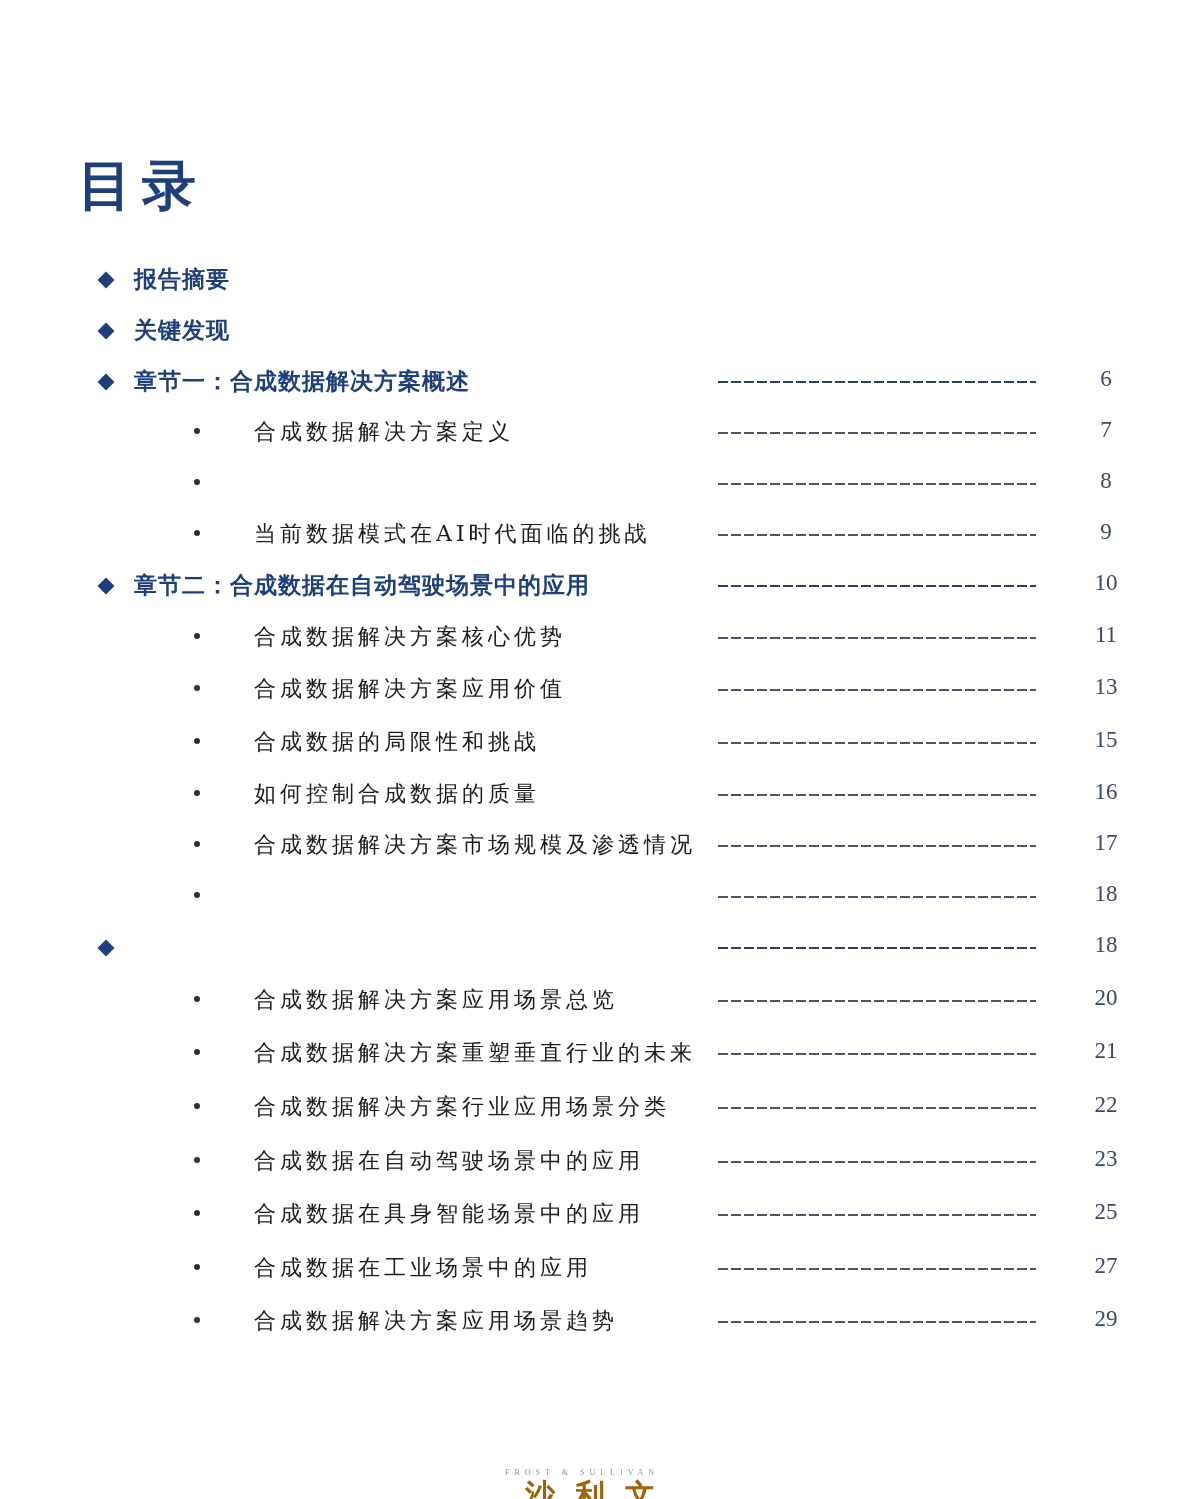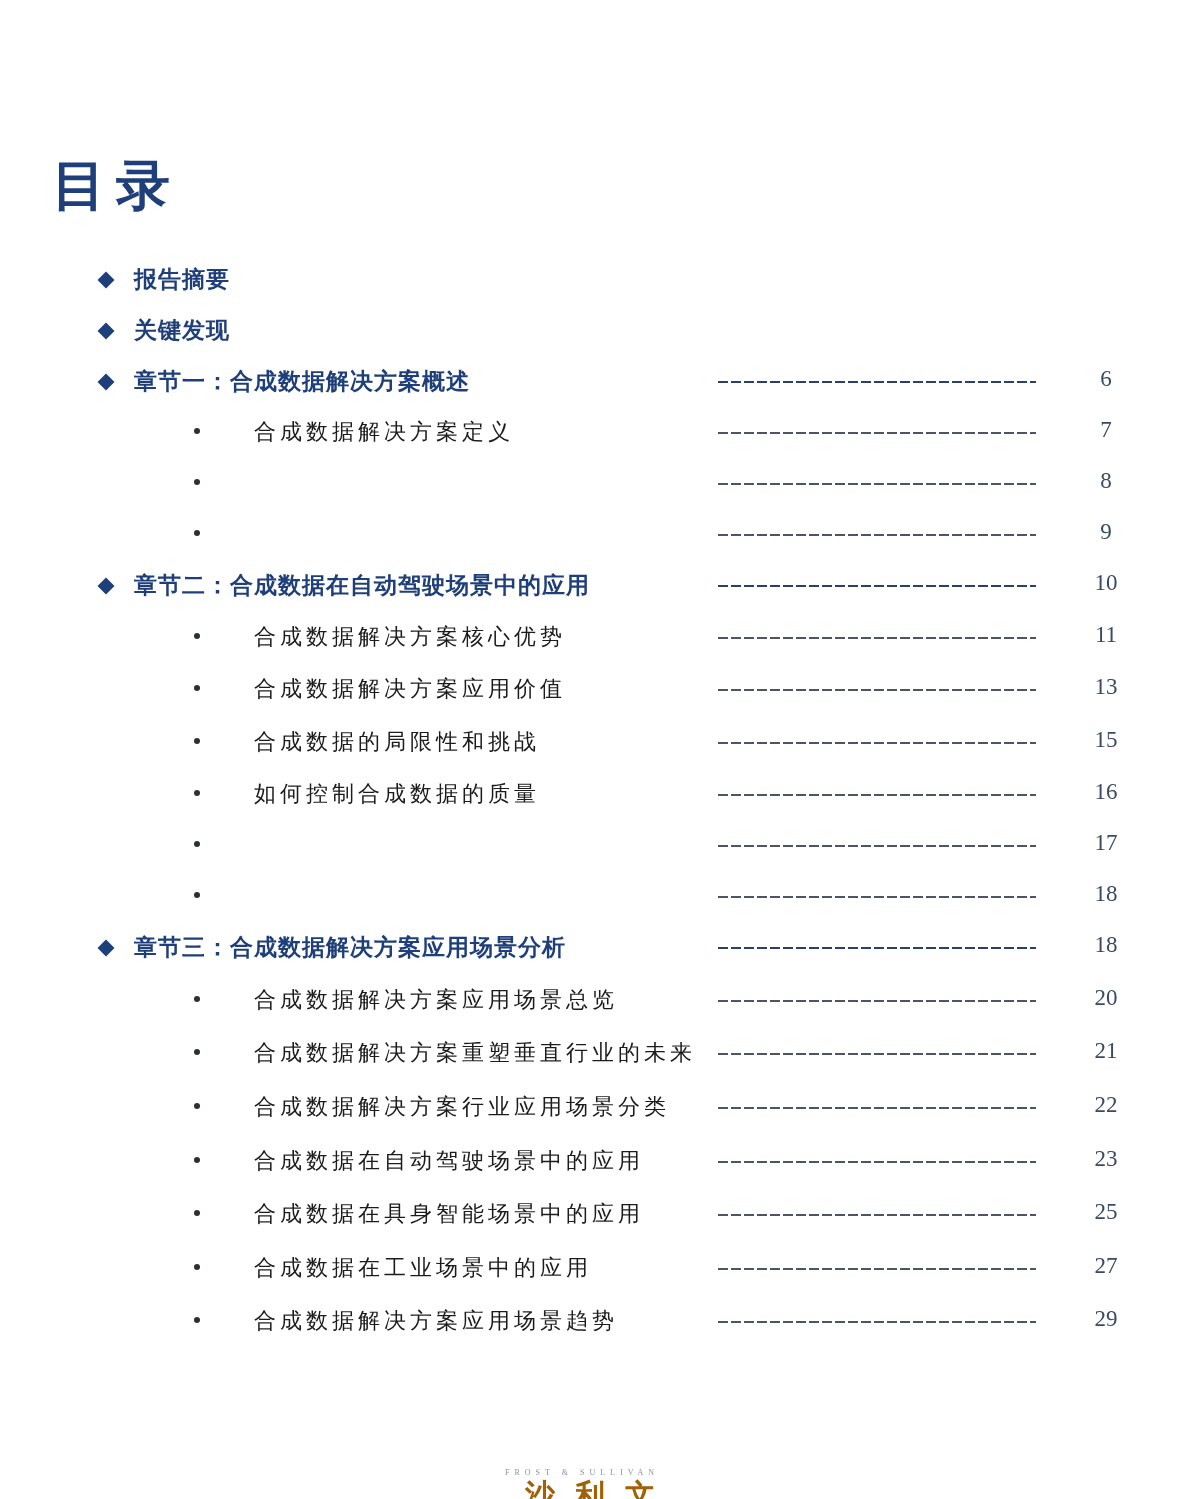--- a/index.html
+++ b/index.html
@@ -1,18 +1,18 @@
 <!DOCTYPE html>
 <html><head>
 <meta charset="utf-8">
 <style>
   html, body { margin: 0; padding: 0; background: #ffffff; }
   body { width: 1200px; height: 1499px; position: relative; overflow: hidden;
          font-family: "DejaVu Serif", "Liberation Serif", serif; }
-  .title { position: absolute; left: 52px; top: 150px; font-size: 54px; font-weight: bold;
+  .title { position: absolute; left: 78px; top: 150px; font-size: 54px; font-weight: bold;
            color: #1f3f7a; letter-spacing: 10px; font-family: "DejaVu Serif", serif; }
   .toc { position: absolute; left: 0; top: 0; width: 1200px; }
   .row { position: absolute; left: 10px; width: 1200px; height: 40px; }
   .diamond { position: absolute; left: 90px; top: 12px; width: 12px; height: 12px;
              background: #1f3f7a; transform: rotate(45deg); }
   .chapter-label { position: absolute; left: 124px; top: 2px; font-size: 23px; font-weight: bold;
                    color: #1f3f7a; letter-spacing: 1px; white-space: nowrap;
                    font-family: "DejaVu Serif", serif; }
   .bullet { position: absolute; left: 184px; top: 13px; width: 6px; height: 6px;
             border-radius: 50%; background: #2a2f3a; }
@@ -60,20 +60,21 @@
   </div>
 
   <div class="row" style="top:466px">
     <span class="bullet"></span>
     <span class="leader"></span>
     <span class="page-num">8</span>
   </div>
 
   <div class="row" style="top:517px">
     <span class="bullet"></span>
+    <span class="sub-label">当前数据模式在AI时代面临的挑战</span>
     <span class="leader"></span>
     <span class="page-num">9</span>
   </div>
 
   <div class="row" style="top:568px">
     <span class="diamond"></span>
     <span class="chapter-label">章节二：合成数据在自动驾驶场景中的应用</span>
     <span class="leader chap"></span>
     <span class="page-num">10</span>
   </div>
@@ -101,33 +102,33 @@
 
   <div class="row" style="top:777px">
     <span class="bullet"></span>
     <span class="sub-label">如何控制合成数据的质量</span>
     <span class="leader"></span>
     <span class="page-num">16</span>
   </div>
 
   <div class="row" style="top:828px">
     <span class="bullet"></span>
+    <span class="sub-label">合成数据解决方案市场规模及渗透情况</span>
     <span class="leader"></span>
     <span class="page-num">17</span>
   </div>
 
   <div class="row" style="top:879px">
     <span class="bullet"></span>
     <span class="leader"></span>
     <span class="page-num">18</span>
   </div>
 
   <div class="row" style="top:930px">
     <span class="diamond"></span>
-    <span class="chapter-label">章节三：合成数据解决方案应用场景分析</span>
     <span class="leader chap"></span>
     <span class="page-num">18</span>
   </div>
 
   <div class="row" style="top:983px">
     <span class="bullet"></span>
     <span class="sub-label">合成数据解决方案应用场景总览</span>
     <span class="leader"></span>
     <span class="page-num">20</span>
   </div>

